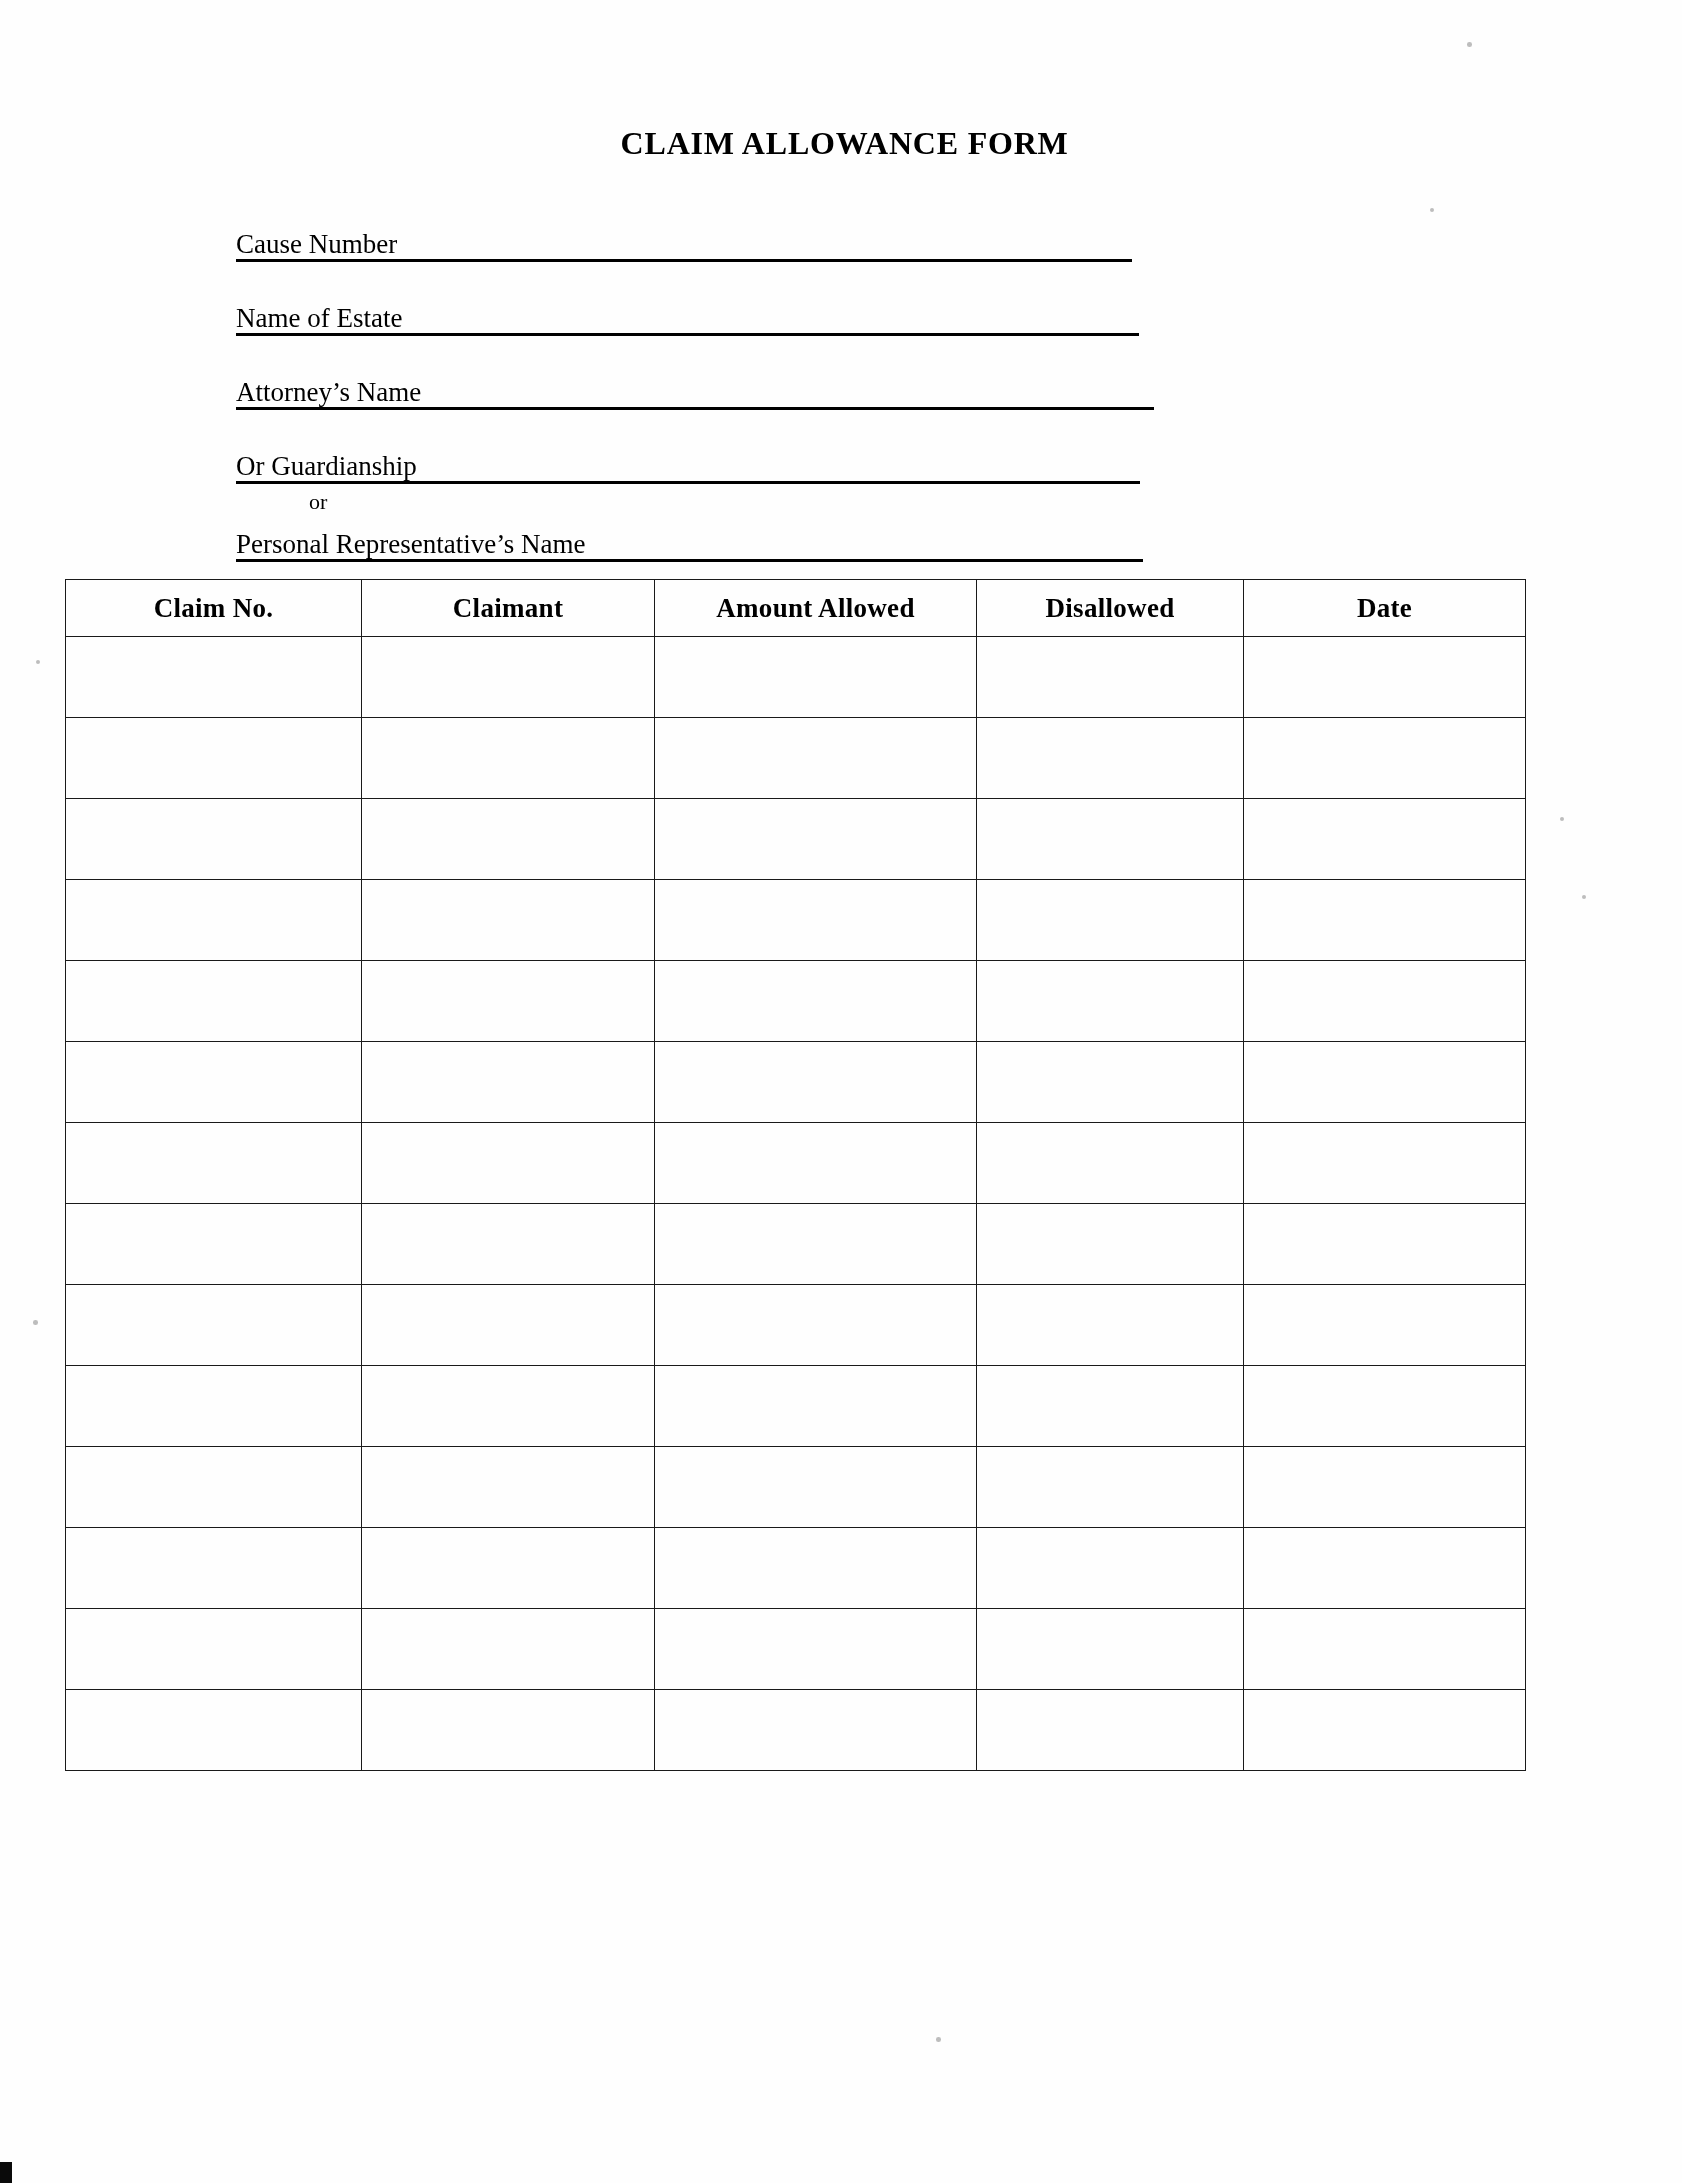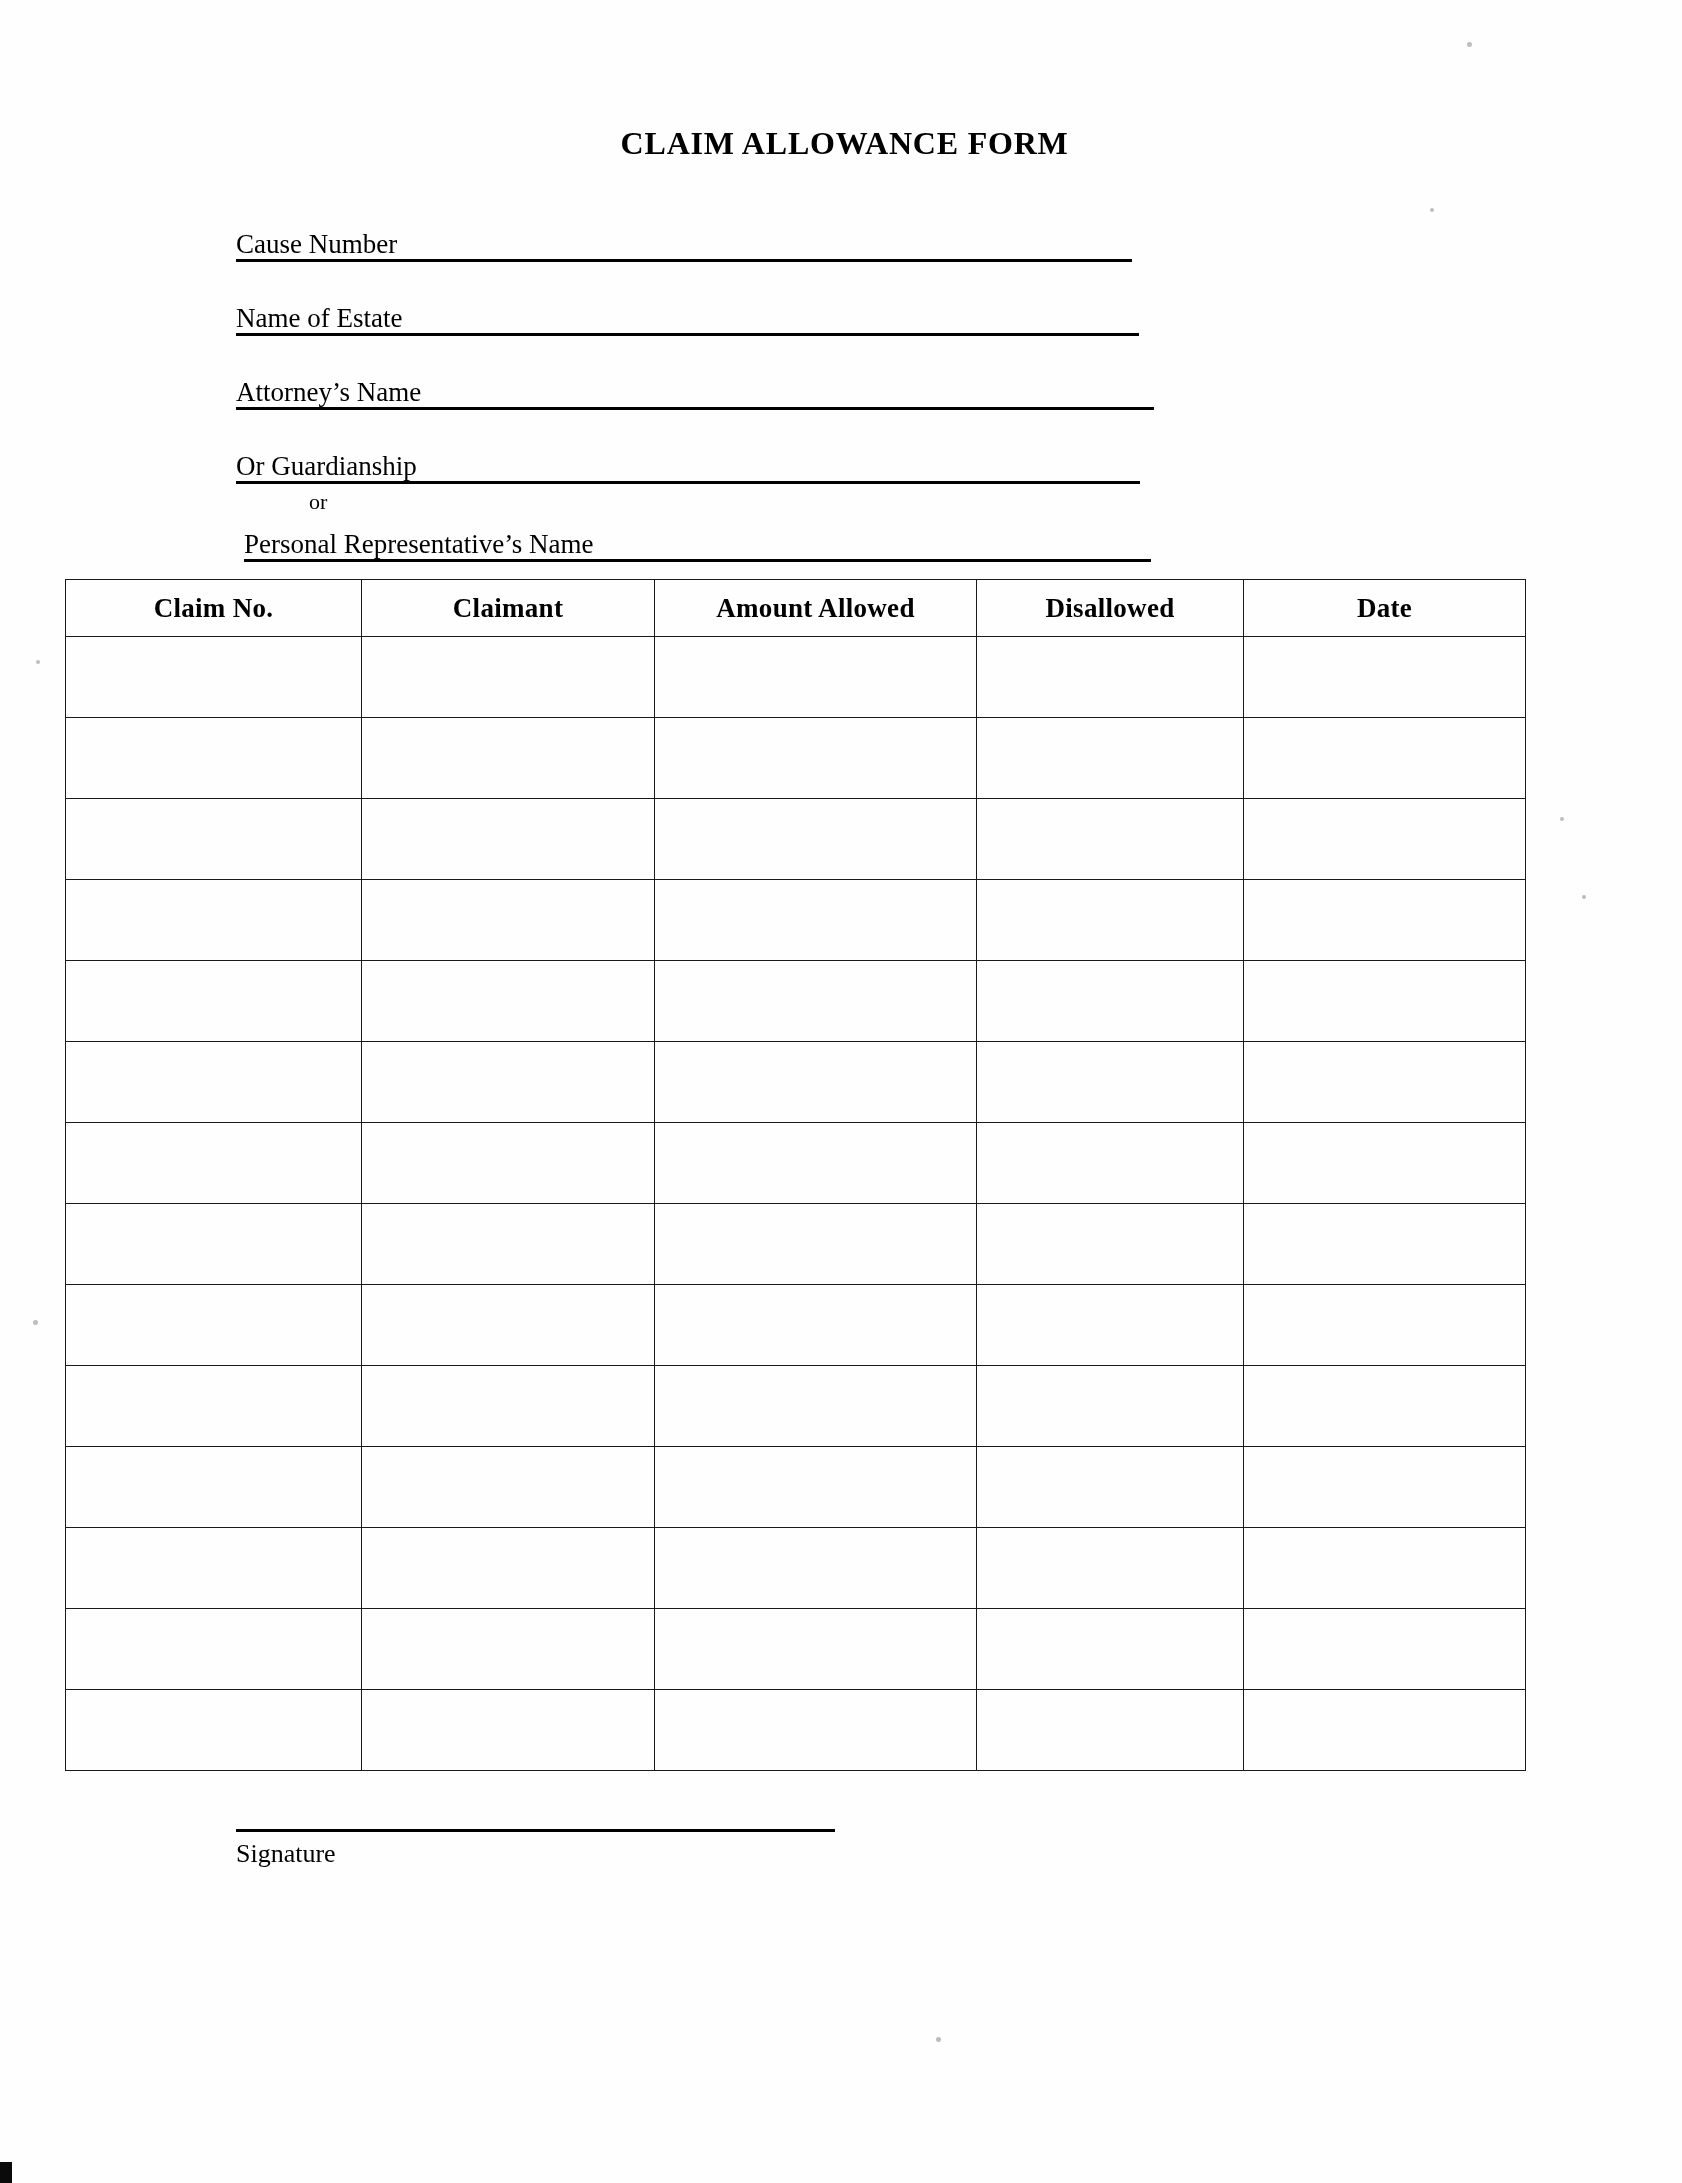--- a/index.html
+++ b/index.html
@@ -79,21 +79,21 @@
     height: 38px;
   }
   .or-text {
     position: absolute;
     left: 73px;
     top: 0;
     font-size: 22px;
     line-height: 1;
   }
 
-  .field-row.tight { height: 40px; margin-left: 8px; }
+  .field-row.tight { height: 40px; }
 
   
   .claims-table {
     position: absolute;
     left: 65px;
     top: 579px;
     width: 1460px;
     border-collapse: collapse;
     table-layout: fixed;
     padding-left: 20px;
@@ -308,24 +308,20 @@
         <tr>
           <td></td>
           <td></td>
           <td></td>
           <td></td>
           <td></td>
         </tr>
       </tbody>
   </table>
 
-  <div class="sig-block">
-    <div class="sig-rule"></div>
-    <div class="sig-label">Signature</div>
-  </div>
 
   <div class="artifact-corner"></div>
   <div class="speck" style="left:1467px; top:42px; width:4.6px; height:4.6px;"></div>
   <div class="speck" style="left:1430px; top:208px; width:4px; height:4px;"></div>
   <div class="speck" style="left:1560px; top:817px; width:4px; height:4px;"></div>
   <div class="speck" style="left:36px; top:660px; width:4px; height:4px;"></div>
   <div class="speck" style="left:33px; top:1320px; width:4.6px; height:4.6px;"></div>
   <div class="speck" style="left:1582px; top:895px; width:4px; height:4px;"></div>
   <div class="speck" style="left:936px; top:2037px; width:4.6px; height:4.6px;"></div>
 

